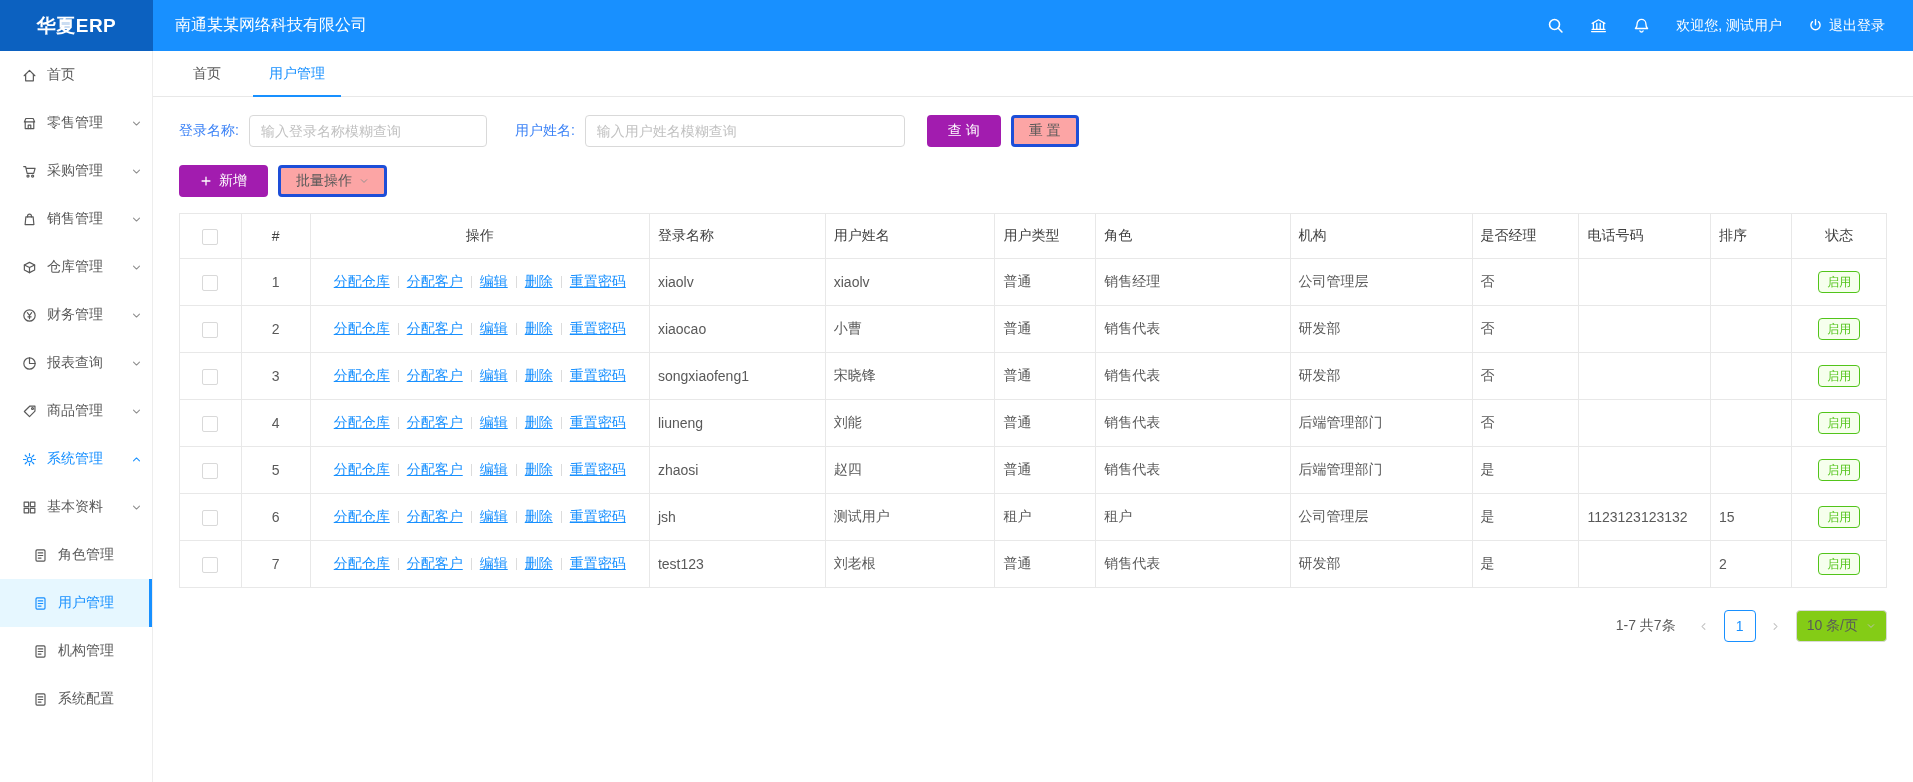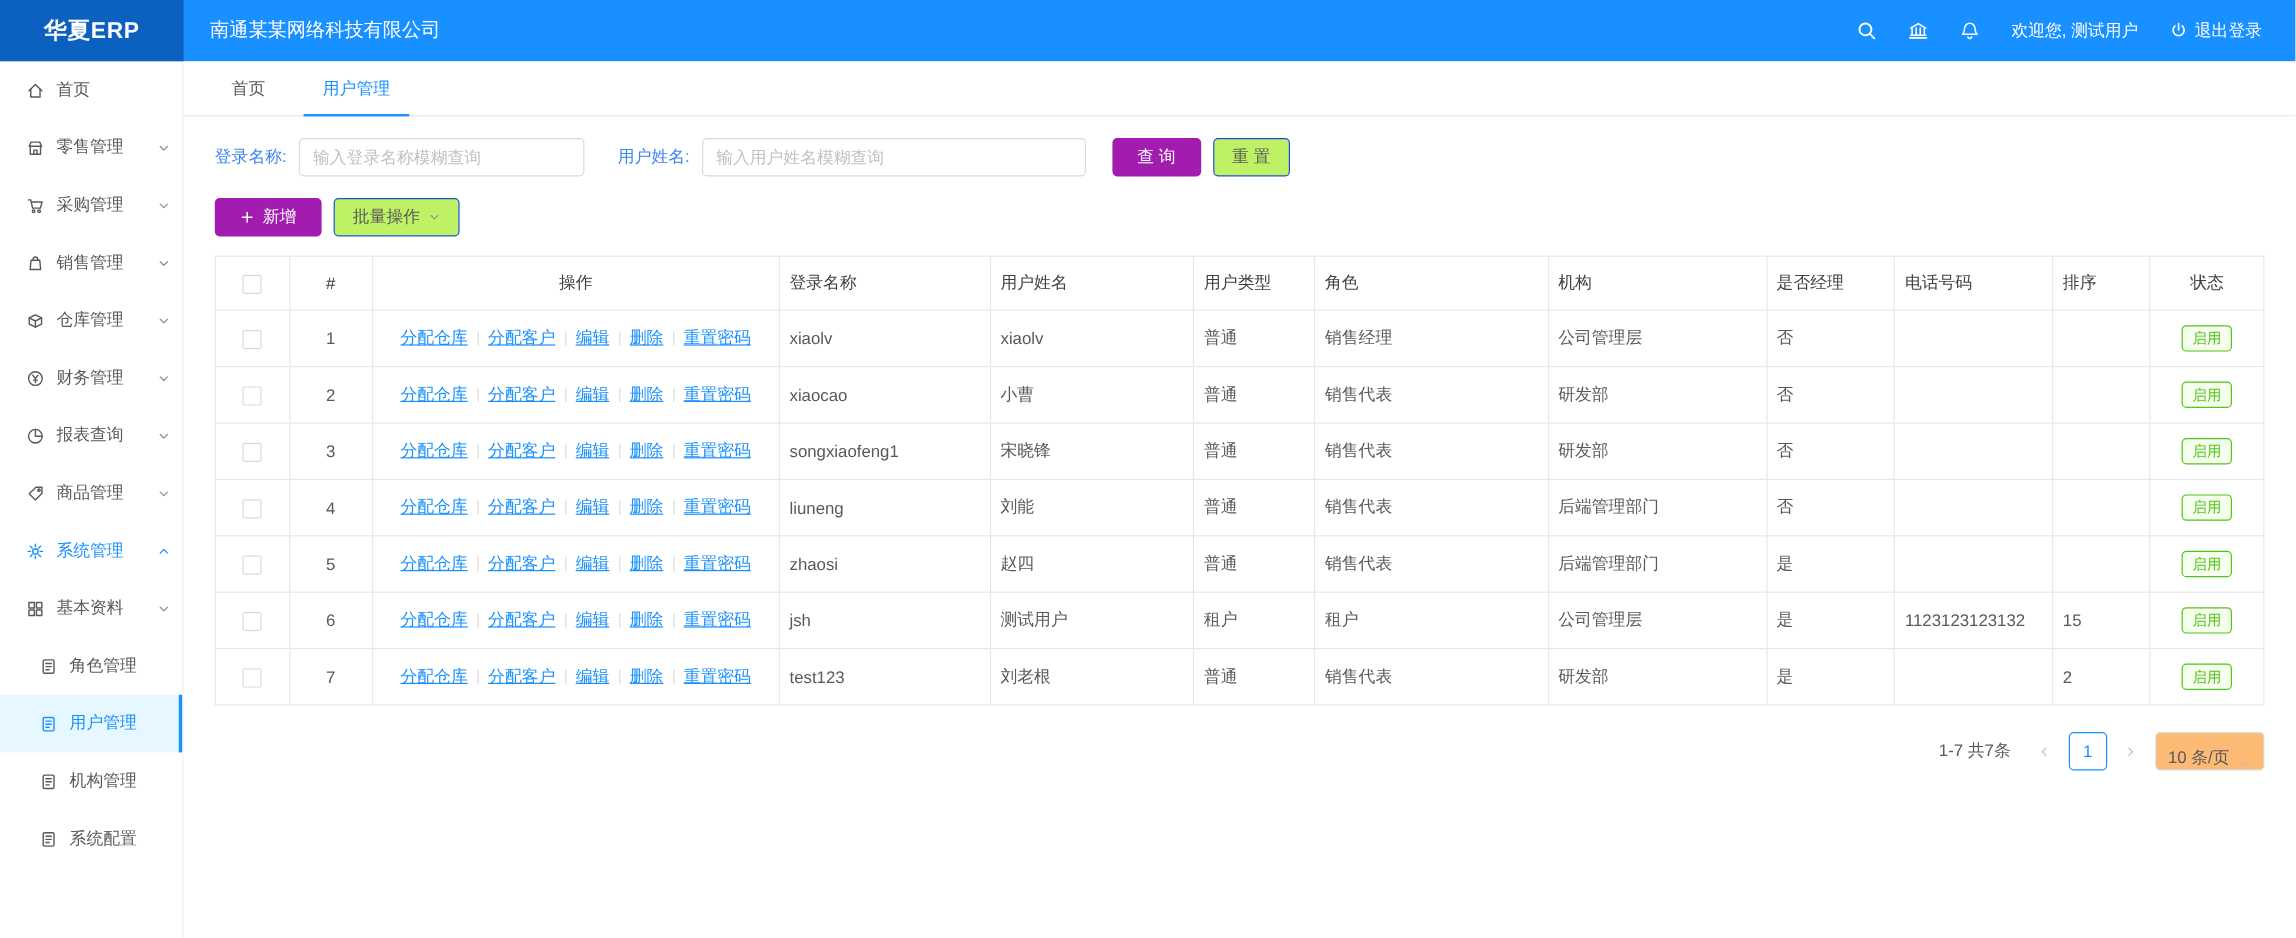--- a/index.html
+++ b/index.html
@@ -54,21 +54,21 @@
   .form-label { color:#3b82f6; margin-right:10px; white-space:nowrap; }
   .gap-label { margin-left:28px; }
   .text-input { height:32px; border:1px solid #d9d9d9; border-radius:4px; padding:0 11px;
     font-size:14px; color:#595959; outline:none; font-family:inherit; background:#fff; }
   .text-input::placeholder { color:#c1c1c1; }
   .login-input { width:238px; }
   .name-input { width:320px; }
   .btn { height:32px; border-radius:4px; padding:0 15px; font-size:14px; cursor:pointer;
     display:inline-flex; align-items:center; gap:7px; font-family:inherit; white-space:nowrap; }
   .btn-primary { background:#a21caf; border:6px solid #a21caf; color:#fff; }
-  .btn-default { background:#bef264; border:1px solid #1d4ed8; color:#595959; }
+  .btn-default { background:#fca5a5; border:3px solid #1d4ed8; color:#595959; }
   .query-btn { margin-left:22px; }
   .reset-btn { margin-left:10px; }
   .btn-icon { width:12px; height:12px; display:inline-flex; }
   .btn-icon svg { width:100%; height:100%; }
   .btn-chevron { width:10px; height:10px; display:inline-flex; color:#8c8c8c; }
   .btn-chevron svg { width:100%; height:100%; }
   .action-row { display:flex; align-items:center; gap:10px; margin-bottom:16px; }
 
   
   table { width:100%; border-collapse:collapse; table-layout:fixed; }
@@ -85,22 +85,22 @@
     color:#52c41a; background:#f6ffed; border-radius:4px; font-size:12px; line-height:16px; cursor:pointer; }
 
   
   .pagination { display:flex; justify-content:flex-end; align-items:center; margin-top:22px; gap:8px; color:#595959; }
   .pg-total { margin-right:8px; }
   .pg-arrow { width:24px; height:24px; display:inline-flex; align-items:center; justify-content:center;
     color:#bfbfbf; cursor:pointer; }
   .pg-arrow svg { width:11px; height:11px; }
   .pg-page { min-width:32px; height:32px; line-height:30px; text-align:center; border:1px solid #1890ff;
     color:#1890ff; border-radius:4px; cursor:pointer; background:#fff; }
-  .pg-size { height:32px; border:1px solid #d9d9d9; border-radius:4px; display:inline-flex; align-items:flex-end;
-    gap:8px; padding:0 10px; cursor:pointer; background:#fdba74; }
+  .pg-size { height:32px; border:1px solid #d9d9d9; border-radius:4px; display:inline-flex; align-items:center;
+    gap:8px; padding:0 10px; cursor:pointer; background:#84cc16; }
   .sel-chevron { width:10px; height:10px; display:inline-flex; color:#bfbfbf; }
   .sel-chevron svg { width:100%; height:100%; }
 </style>
 </head>
 <body>
 
 <header class="topbar">
   <div class="logo">华夏ERP</div>
   <div class="company">南通某某网络科技有限公司</div>
   <div class="topbar-right">

